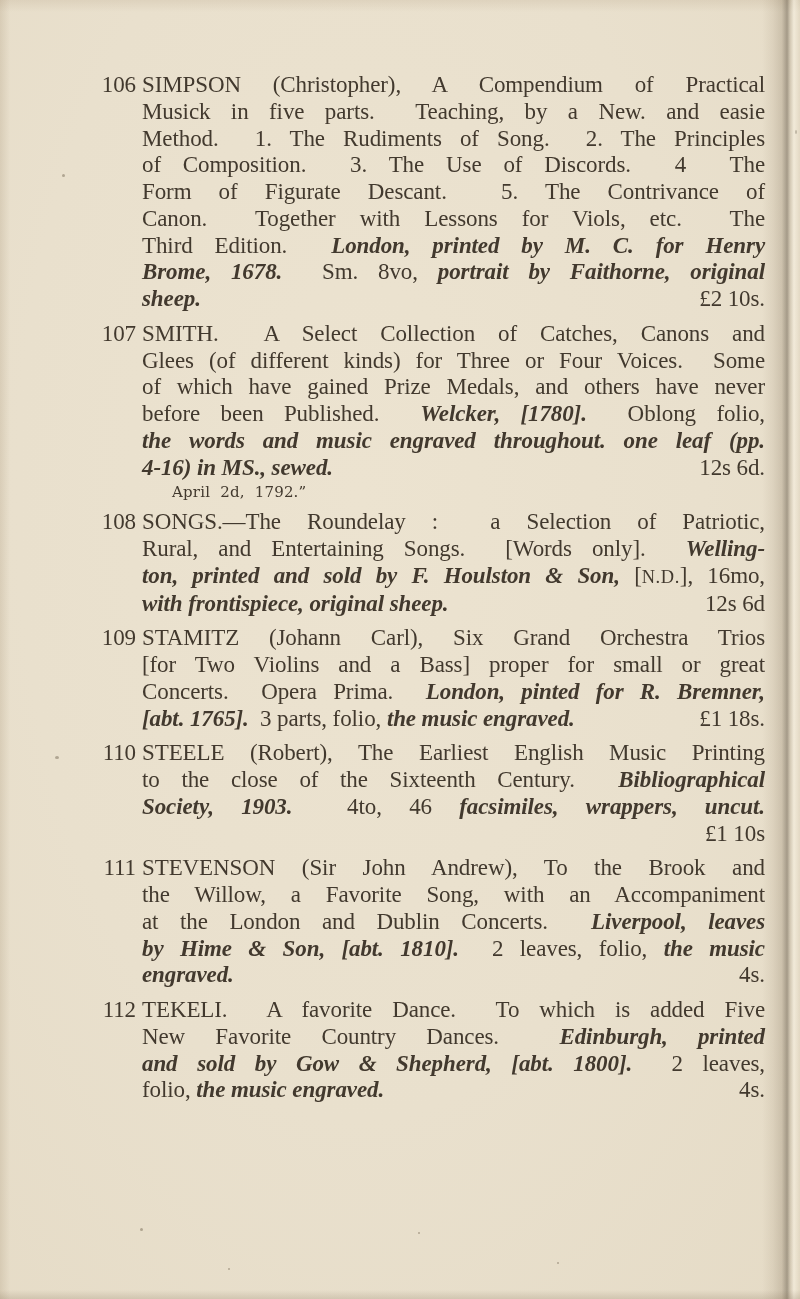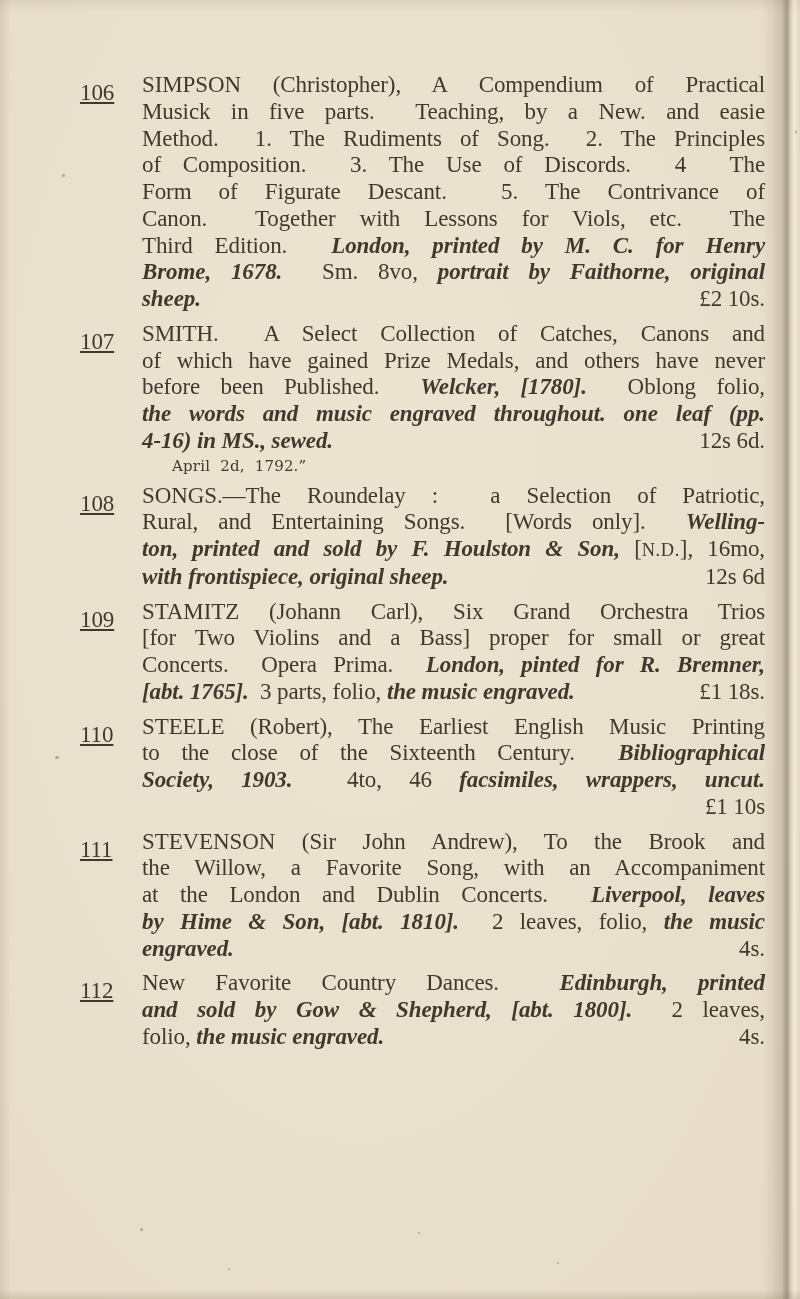--- a/index.html
+++ b/index.html
@@ -33,24 +33,23 @@
     padding-left: 142px;
     width: 623px;
     margin-bottom: 8px;
     font-size: 23px;
     line-height: 26.75px;
     letter-spacing: -0.1px;
   }
   .num {
     position: absolute;
     left: 80px;
-    top: 8px;
+    top: 0;
     width: 56px;
-    text-align: left;
-    text-decoration: underline;
+    text-align: right;
   }
   .line {
     text-align: justify;
     text-align-last: justify;
     hyphens: none;
   }
   .line.priced {
     display: flex;
     justify-content: space-between;
     align-items: flex-end;
@@ -129,20 +128,21 @@
         <div class="line"><span class="txt"><span>Third Edition.&nbsp; </span><span class="it">London, printed by M. C. for Henry</span></span></div>
         <div class="line"><span class="txt"><span class="it">Brome, 1678.</span><span>&nbsp; Sm. 8vo, </span><span class="it">portrait by Faithorne, original</span></span></div>
         <div class="line priced">
           <span class="txt"><span class="it">sheep.</span></span>
           <span class="price">£2 10s.</span>
         </div>
       </div>
       <div class="entry">
         <span class="num">107</span>
         <div class="line"><span class="txt"><span>SMITH.&nbsp; A Select Collection of Catches, Canons and</span></span></div>
+        <div class="line"><span class="txt"><span>Glees (of different kinds) for Three or Four Voices.&nbsp; Some</span></span></div>
         <div class="line"><span class="txt"><span>of which have gained Prize Medals, and others have never</span></span></div>
         <div class="line"><span class="txt"><span>before been Published.&nbsp; </span><span class="it">Welcker, [1780].</span><span>&nbsp; Oblong folio,</span></span></div>
         <div class="line"><span class="txt"><span class="it">the words and music engraved throughout. one leaf (pp.</span></span></div>
         <div class="line priced">
           <span class="txt"><span class="it">4-16) in MS., sewed.</span></span>
           <span class="price">12s 6d.</span>
         </div>
         <div class="note">
           <div class="nline">April 2d, 1792.”</div>
         </div>
@@ -183,20 +183,21 @@
         <div class="line"><span class="txt"><span>the Willow, a Favorite Song, with an Accompaniment</span></span></div>
         <div class="line"><span class="txt"><span>at the London and Dublin Concerts.&nbsp; </span><span class="it">Liverpool, leaves</span></span></div>
         <div class="line"><span class="txt"><span class="it">by Hime &amp; Son, [abt. 1810].</span><span>&nbsp; 2 leaves, folio, </span><span class="it">the music</span></span></div>
         <div class="line priced">
           <span class="txt"><span class="it">engraved.</span></span>
           <span class="price">4s.</span>
         </div>
       </div>
       <div class="entry">
         <span class="num">112</span>
+        <div class="line"><span class="txt"><span>TEKELI.&nbsp; A favorite Dance.&nbsp; To which is added Five</span></span></div>
         <div class="line"><span class="txt"><span>New Favorite Country Dances.&nbsp; </span><span class="it">Edinburgh, printed</span></span></div>
         <div class="line"><span class="txt"><span class="it">and sold by Gow &amp; Shepherd, [abt. 1800].</span><span>&nbsp; 2 leaves,</span></span></div>
         <div class="line priced">
           <span class="txt"><span>folio, </span><span class="it">the music engraved.</span></span>
           <span class="price">4s.</span>
         </div>
       </div>
     </div>
   <div class="edge-right"></div>
   <div class="edge-bottom"></div>

